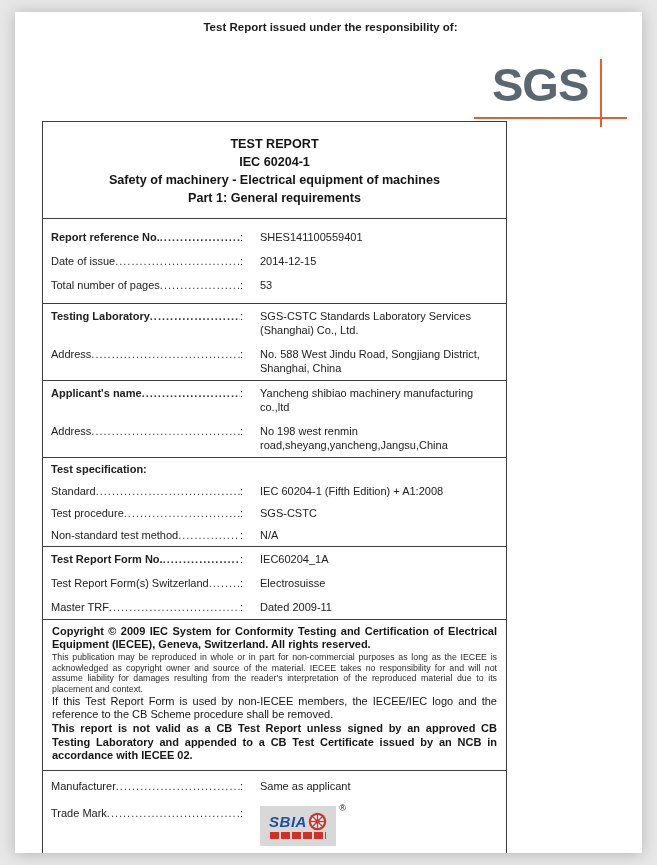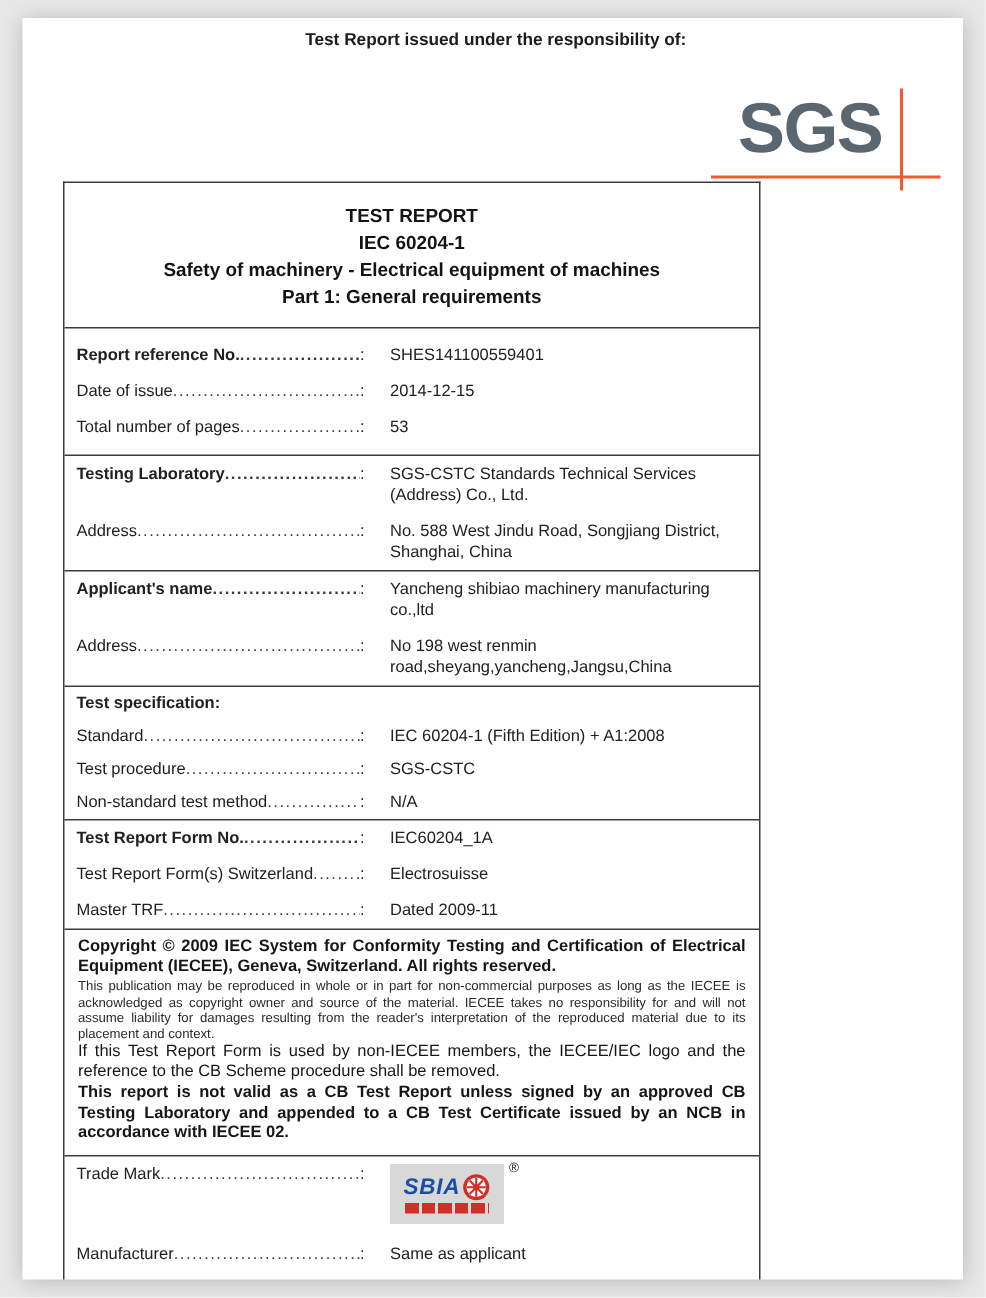--- a/index.html
+++ b/index.html
@@ -123,21 +123,21 @@
         <div class="val">53</div>
       </div>
     </div>
 
     <div class="sec">
       <div class="row">
         <div class="lab bl">
             <span class="t">Testing Laboratory</span>
             <span class="leader"></span>
           </div>
-        <div class="val">SGS-CSTC Standards Technical Services (Address) Co., Ltd.</div>
+        <div class="val">SGS-CSTC Standards Laboratory Services (Shanghai) Co., Ltd.</div>
       </div>
       <div class="row">
         <div class="lab">
             <span class="t">Address</span>
             <span class="leader"></span>
           </div>
         <div class="val">No. 588 West Jindu Road, Songjiang District, Shanghai, China</div>
       </div>
     </div>
 
@@ -213,20 +213,27 @@
     </div>
 
     <div class="sec sec-copy">
       <div class="copy-head">Copyright © 2009 IEC System for Conformity Testing and Certification of Electrical Equipment (IECEE), Geneva, Switzerland. All rights reserved.</div>
       <div class="copy-small">This publication may be reproduced in whole or in part for non-commercial purposes as long as the IECEE is acknowledged as copyright owner and source of the material. IECEE takes no responsibility for and will not assume liability for damages resulting from the reader's interpretation of the reproduced material due to its placement and context.</div>
       <div class="copy-note">If this Test Report Form is used by non-IECEE members, the IECEE/IEC logo and the reference to the CB Scheme procedure shall be removed.</div>
       <div class="copy-valid">This report is not valid as a CB Test Report unless signed by an approved CB Testing Laboratory and appended to a CB Test Certificate issued by an NCB in accordance with IECEE 02.</div>
     </div>
 
     <div class="sec secB">
+      <div class="row">
+        <div class="lab">
+            <span class="t">Manufacturer</span>
+            <span class="leader"></span>
+          </div>
+        <div class="val">Same as applicant</div>
+      </div>
       <div class="row tm-row">
         <div class="lab">
             <span class="t">Trade Mark</span>
             <span class="leader"></span>
           </div>
         <div class="val">
           <div class="tm-logo">
             <span class="tm-reg">®</span>
             <div class="tm-top">
               <span class="tm-text">SBIA</span>
@@ -241,27 +248,20 @@
                 </g>
                 <circle cx="12" cy="12" r="2.6" fill="#cf3128"></circle>
               </svg>
             </div>
             <div class="tm-cn"></div>
           </div>
         </div>
       </div>
       <div class="row">
         <div class="lab">
-            <span class="t">Manufacturer</span>
-            <span class="leader"></span>
-          </div>
-        <div class="val">Same as applicant</div>
-      </div>
-      <div class="row">
-        <div class="lab">
             <span class="t">Model/Type reference</span>
             <span class="leader"></span>
           </div>
         <div class="val">GJOB1-2-3025</div>
       </div>
       <div class="row">
         <div class="lab">
             <span class="t">Ratings</span>
             <span class="leader"></span>
           </div>

